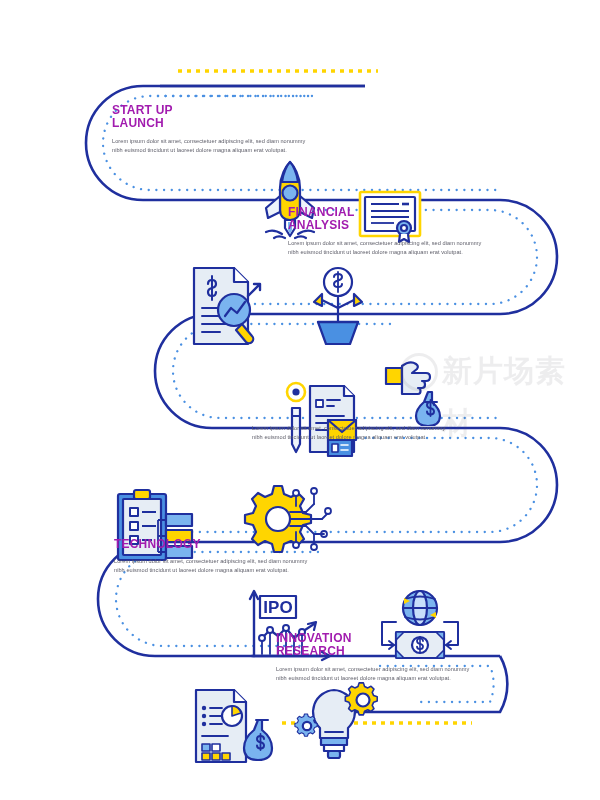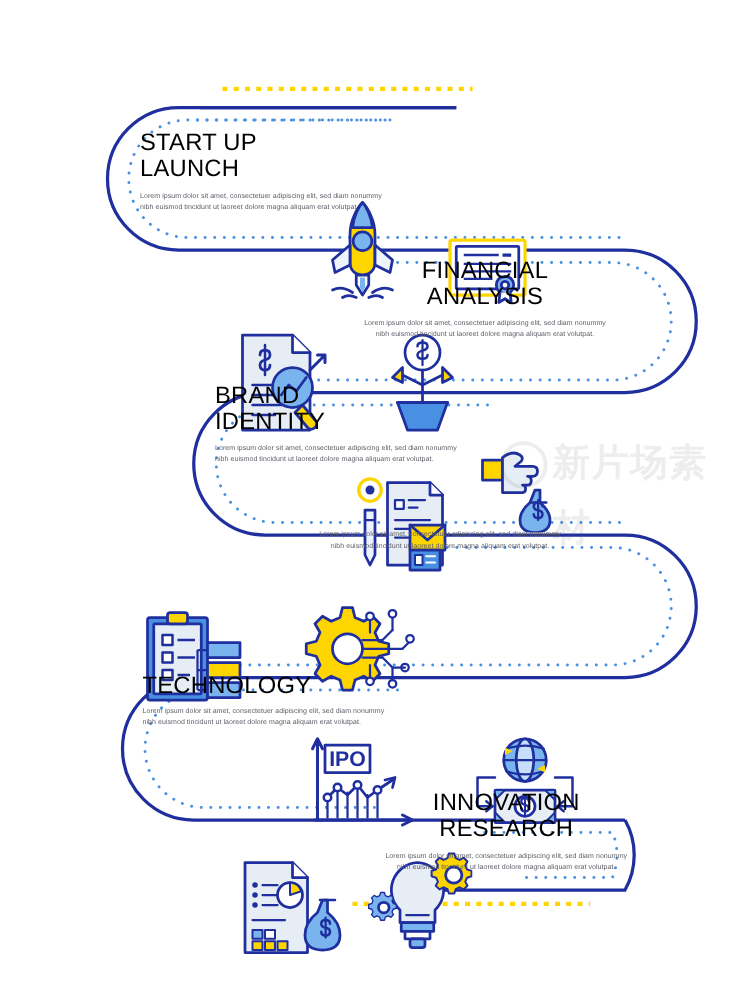--- a/index.html
+++ b/index.html
@@ -17,37 +17,37 @@
   #snake {
     position: absolute; left: 0; top: 0;
     width: 600px; height: 800px;
     pointer-events: none;
   }
   .block {
     position: absolute;
     width: 200px;
   }
   .block .title {
-    font-size: 19px;
-    font-weight: normal;
+    font-size: 12px;
+    font-weight: bold;
     letter-spacing: 0.2px;
     line-height: 1.12;
-    color: #000000;
+    color: #a21caf;
     text-transform: uppercase;
     white-space: pre-line;
   }
   .block .body {
     margin-top: 6px;
     font-size: 5.6px;
     line-height: 1.62;
     color: #5d5d68;
     letter-spacing: 0.05px;
   }
   .block.left { text-align: left; }
-  .block.right { text-align: center; }
+  .block.right { text-align: left; }
 
   .icon-wrap { position: absolute; margin-top: 44px; }
   .icon-wrap svg { display: block; }
 
   #watermark {
     position: absolute;
     left: 398px; top: 345px;
     width: 190px; height: 52px;
     opacity: 0.10;
     pointer-events: none;
@@ -385,36 +385,31 @@
 LAUNCH</div>
     <div class="body">Lorem ipsum dolor sit amet, consectetuer adipiscing elit, sed diam nonummy nibh euismod tincidunt ut laoreet dolore magna aliquam erat volutpat.</div>
   </div>
 
   <div class="block right" style="left:288px;top:206px;">
     <div class="title">FINANCIAL
 ANALYSIS</div>
     <div class="body">Lorem ipsum dolor sit amet, consectetuer adipiscing elit, sed diam nonummy nibh euismod tincidunt ut laoreet dolore magna aliquam erat volutpat.</div>
   </div>
 
-  <div class="block left" style="left:172px;top:306px;">
-    <div class="title">BRAND
-IDENTITY</div>
-    <div class="body">Lorem ipsum dolor sit amet, consectetuer adipiscing elit, sed diam nonummy nibh euismod tincidunt ut laoreet dolore magna aliquam erat volutpat.</div>
-  </div>
 
   <div class="block right" style="left:252px;top:418px;">
     <div class="body">Lorem ipsum dolor sit amet, consectetuer adipiscing elit, sed diam nonummy nibh euismod tincidunt ut laoreet dolore magna aliquam erat volutpat.</div>
   </div>
 
   <div class="block left" style="left:114px;top:530px;margin-top:8px;">
     <div class="title">TECHNOLOGY</div>
     <div class="body">Lorem ipsum dolor sit amet, consectetuer adipiscing elit, sed diam nonummy nibh euismod tincidunt ut laoreet dolore magna aliquam erat volutpat.</div>
   </div>
 
-  <div class="block right" style="left:305px;top:632px;">
+  <div class="block right" style="left:276px;top:632px;">
     <div class="title">INNOVATION
 RESEARCH</div>
     <div class="body">Lorem ipsum dolor sit amet, consectetuer adipiscing elit, sed diam nonummy nibh euismod tincidunt ut laoreet dolore magna aliquam erat volutpat.</div>
   </div>
 
   <div id="watermark">
     <div class="wmcircle"></div>
     <div class="wmtext">新片场素材</div>
   </div>
 

